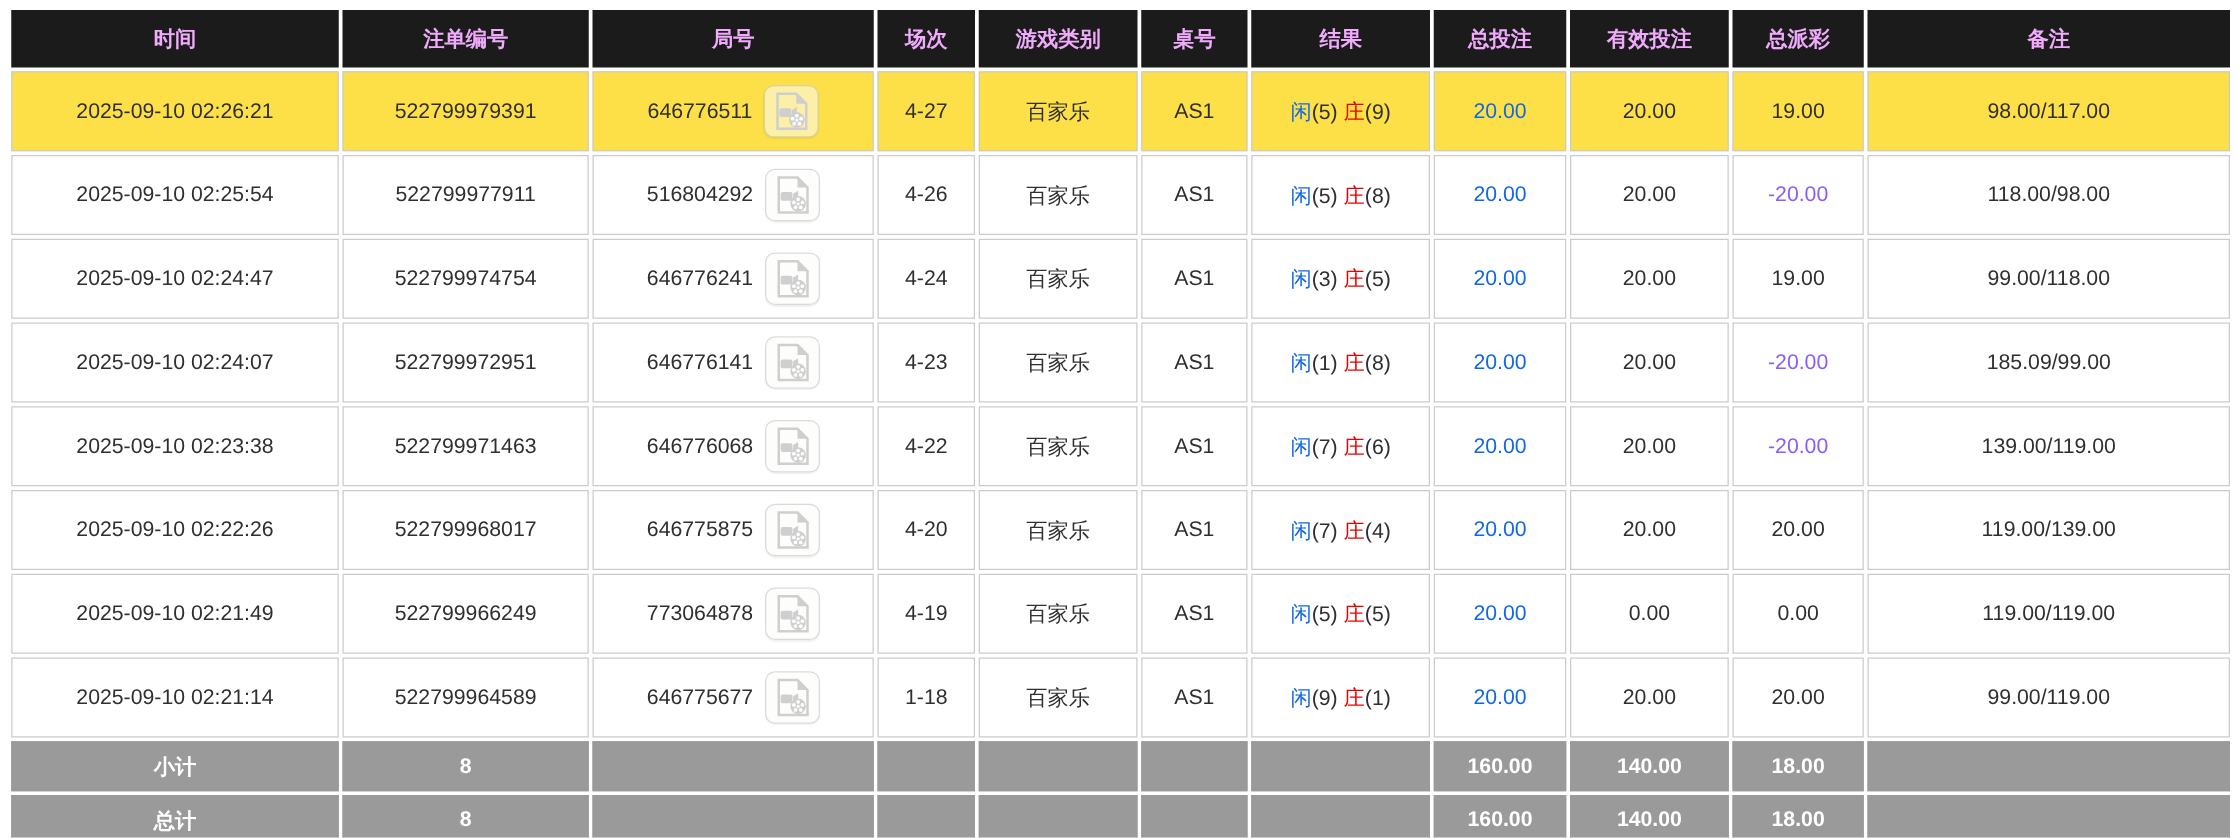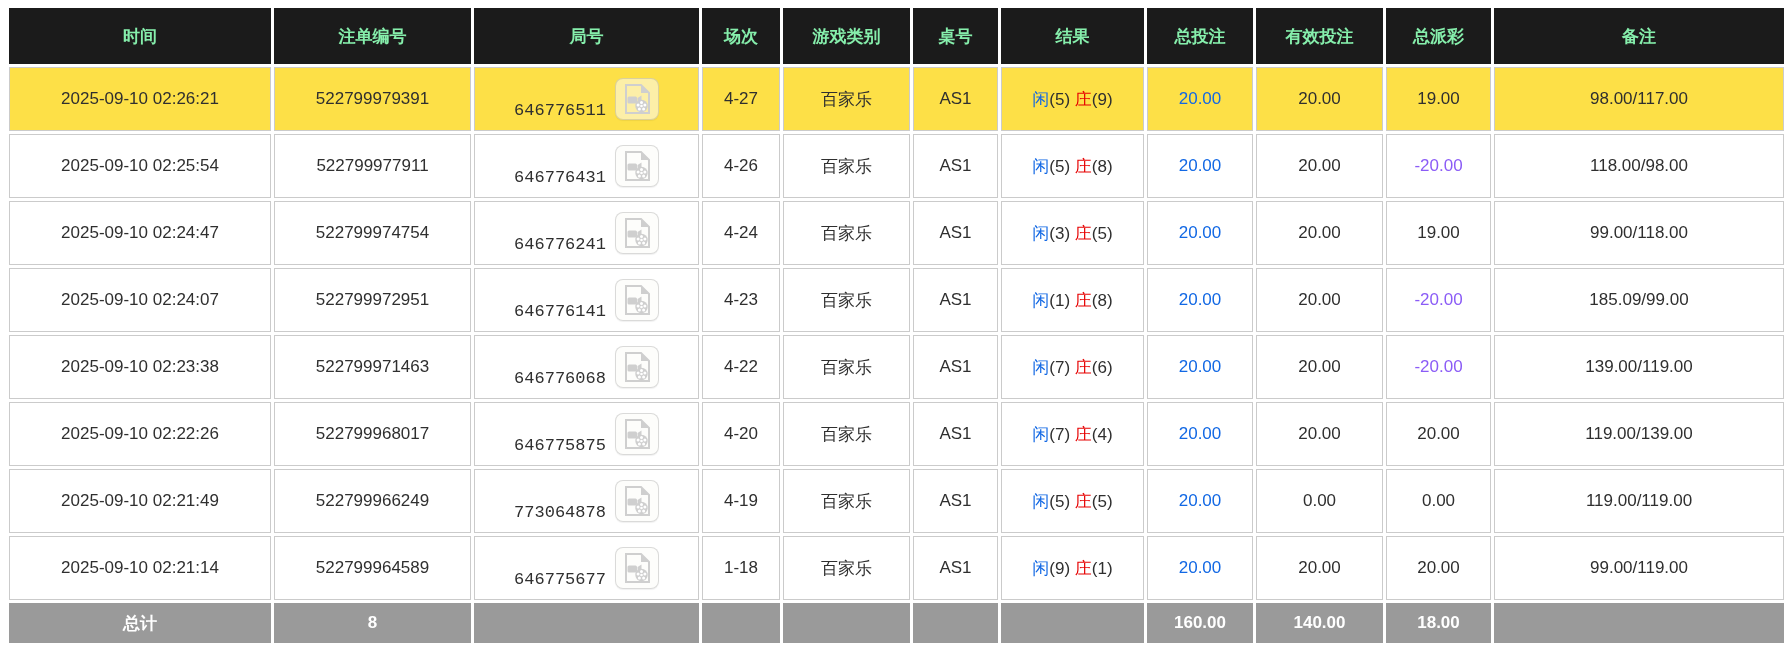--- a/index.html
+++ b/index.html
@@ -20,43 +20,43 @@
   th, td {
     text-align:center;
     vertical-align:middle;
     font-size:17px;
     padding:0 4px;
     overflow:hidden;
     white-space:nowrap;
   }
   thead th {
     background:#1b1b1b;
-    color:#86efac;
+    color:#f0abfc;
     font-weight:bold;
-    height:56px;
+    height:46px;
   }
   tbody td {
     background:#ffffff;
     border:1px solid #cbcbcb;
     height:64px;
     color:#2f2f2f;
   }
   tbody tr.hl td { background:#fde047; }
   tfoot td {
     background:#9a9a9a;
     border:1px solid #9a9a9a;
     color:#ffffff;
     font-weight:bold;
     height:40px;
   }
   .blue { color:#1268e4; }
   .red  { color:#e60000; }
   td.total-bet { color:#1268e4; cursor:pointer; }
   td.payout-cell.neg { color:#8b5cf6; }
-  .round-wrap { display:flex; align-items:flex-end; justify-content:center; gap:9px;font-family:Liberation Mono, monospace; }
+  .round-wrap { display:flex; align-items:center; justify-content:center; gap:9px; }
   .video-btn {
     width:44px; height:42px;
     border:1px solid rgba(130,130,130,0.28);
     border-radius:8px;
     background:rgba(252,252,248,0.55);
     box-shadow:0 1px 1px rgba(0,0,0,0.06);
     display:inline-flex; align-items:center; justify-content:center;
     padding:0; cursor:pointer;
   }
   .video-btn svg { display:block; }
@@ -128,21 +128,21 @@
     <td class="total-bet">20.00</td>
     <td>20.00</td>
     <td class="payout-cell">19.00</td>
     <td>98.00/117.00</td>
   </tr>
       <tr>
     <td>2025-09-10 02:25:54</td>
     <td>522799977911</td>
     <td>
       <div class="round-wrap">
-        <span>646776431</span>
+        <span>516804292</span>
         <button class="video-btn">
           <svg width="30" height="32" viewBox="0 0 30 32" fill="none">
             <path d="M4 2 H19 L27 10 V30 H4 Z" stroke="#cfcfcf" stroke-width="2" fill="none"></path>
             <path d="M19 2 V10 H27 Z" fill="#cfcfcf"></path>
             <rect x="5.5" y="13.5" width="9.5" height="7" rx="1.5" fill="#cfcfcf"></rect>
             <path d="M15.5 15 L19.5 12.5 V21.5 L15.5 19 Z" fill="#cfcfcf"></path>
             <circle cx="19.5" cy="23" r="6.2" fill="#cfcfcf"></circle>
             <circle cx="19.5" cy="23" r="1.3" fill="#ffffff"></circle>
             <circle cx="19.5" cy="19.4" r="1.5" fill="#ffffff"></circle>
             <circle cx="16.1" cy="21.9" r="1.5" fill="#ffffff"></circle>
@@ -370,20 +370,33 @@
       <span class="blue">闲</span><span class="pts">(9)</span>
       <span class="red">庄</span><span class="pts">(1)</span>
     </td>
     <td class="total-bet">20.00</td>
     <td>20.00</td>
     <td class="payout-cell">20.00</td>
     <td>99.00/119.00</td>
   </tr>
     </tbody>
   <tfoot>
+    <tr>
+      <td>小计</td>
+      <td>8</td>
+      <td></td>
+        <td></td>
+      <td></td>
+        <td></td>
+      <td></td>
+      <td>160.00</td>
+      <td>140.00</td>
+      <td>18.00</td>
+      <td></td>
+    </tr>
     <tr>
       <td>总计</td>
       <td>8</td>
       <td></td>
         <td></td>
       <td></td>
         <td></td>
       <td></td>
       <td>160.00</td>
       <td>140.00</td>

